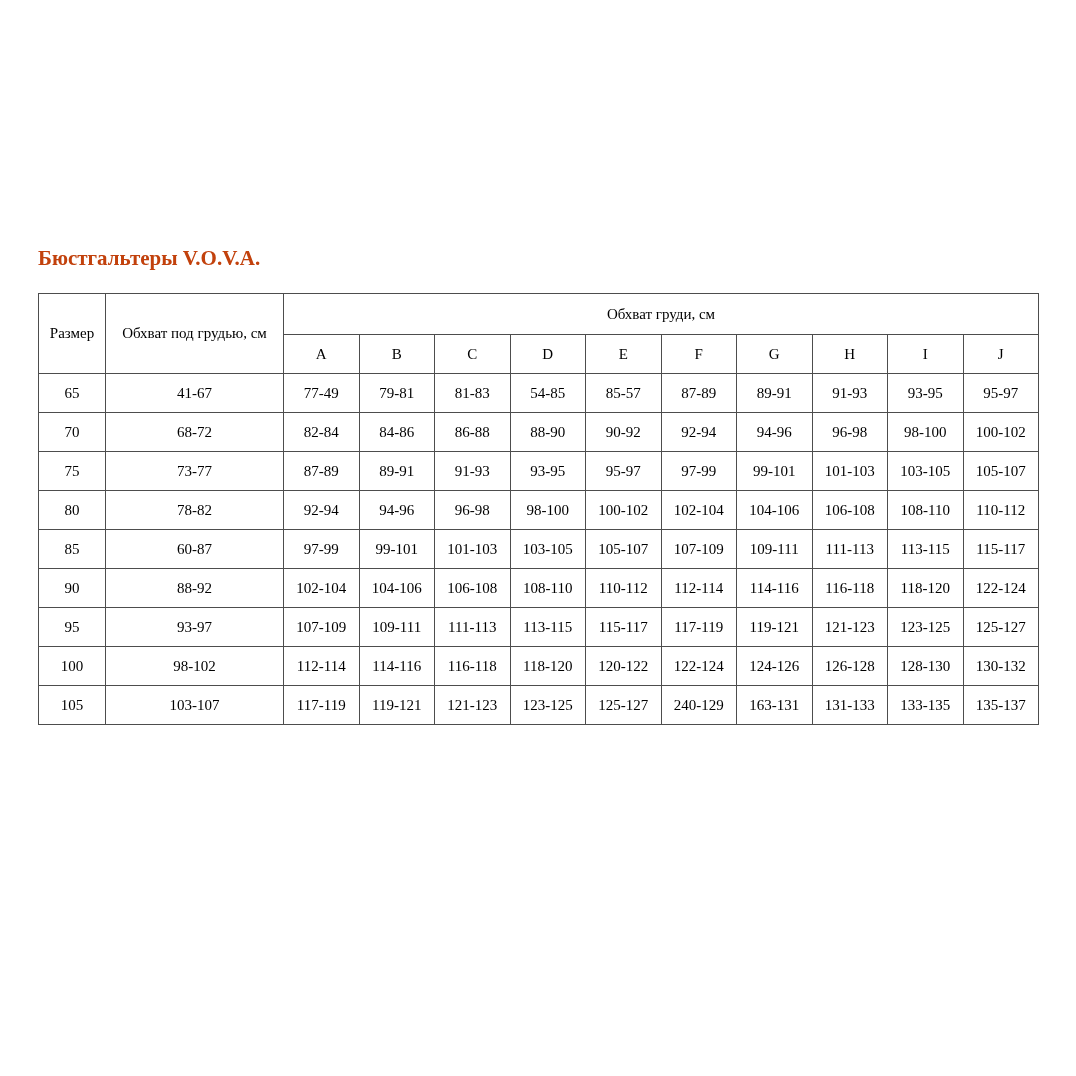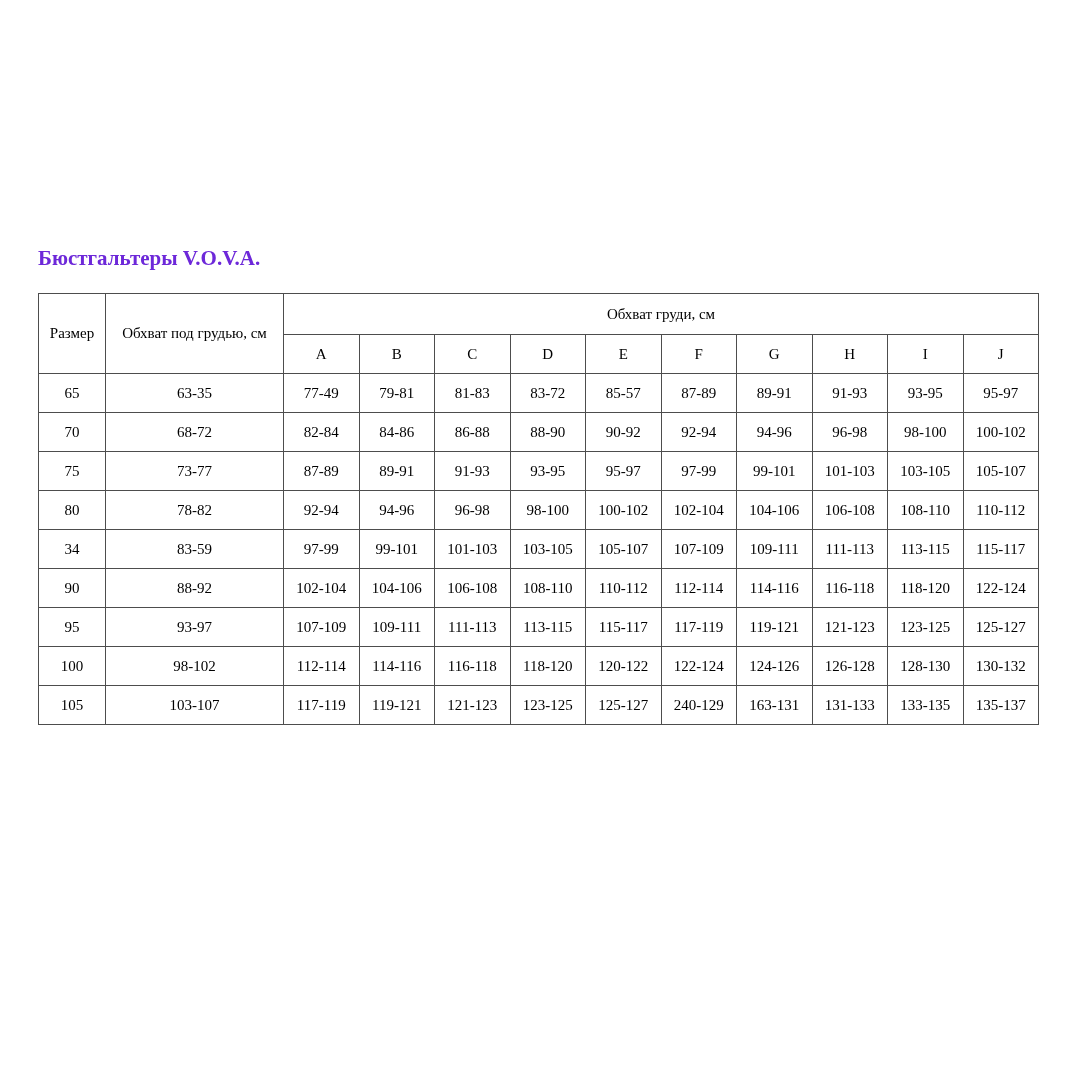--- a/index.html
+++ b/index.html
@@ -20,21 +20,21 @@
     inset: 0;
   }
   .title {
     position: absolute;
     left: 38px;
     top: 246px;
     margin: 0;
     font-size: 21px;
     font-weight: bold;
     font-family: "Liberation Serif", serif;
-    color: #6d28d9;
+    color: #c2410c;
     white-space: nowrap;
   }
   table.size-table {
     position: absolute;
     left: 38px;
     top: 293px;
     width: 1000px;
     border-collapse: collapse;
     table-layout: fixed;
     font-family: "Liberation Serif", serif;
@@ -100,25 +100,25 @@
           <th>F</th>
           <th>G</th>
           <th>H</th>
           <th>I</th>
           <th>J</th>
         </tr>
     </thead>
     <tbody id="table-body">
         <tr>
           <td>65</td>
-          <td>63-35</td>
+          <td>41-67</td>
           <td>77-49</td>
           <td>79-81</td>
           <td>81-83</td>
-          <td>83-72</td>
+          <td>54-85</td>
           <td>85-57</td>
           <td>87-89</td>
           <td>89-91</td>
           <td>91-93</td>
           <td>93-95</td>
           <td>95-97</td>
         </tr>
         <tr>
           <td>70</td>
           <td>68-72</td>
@@ -155,22 +155,22 @@
           <td>96-98</td>
           <td>98-100</td>
           <td>100-102</td>
           <td>102-104</td>
           <td>104-106</td>
           <td>106-108</td>
           <td>108-110</td>
           <td>110-112</td>
         </tr>
         <tr>
-          <td>34</td>
-          <td>83-59</td>
+          <td>85</td>
+          <td>60-87</td>
           <td>97-99</td>
           <td>99-101</td>
           <td>101-103</td>
           <td>103-105</td>
           <td>105-107</td>
           <td>107-109</td>
           <td>109-111</td>
           <td>111-113</td>
           <td>113-115</td>
           <td>115-117</td>

